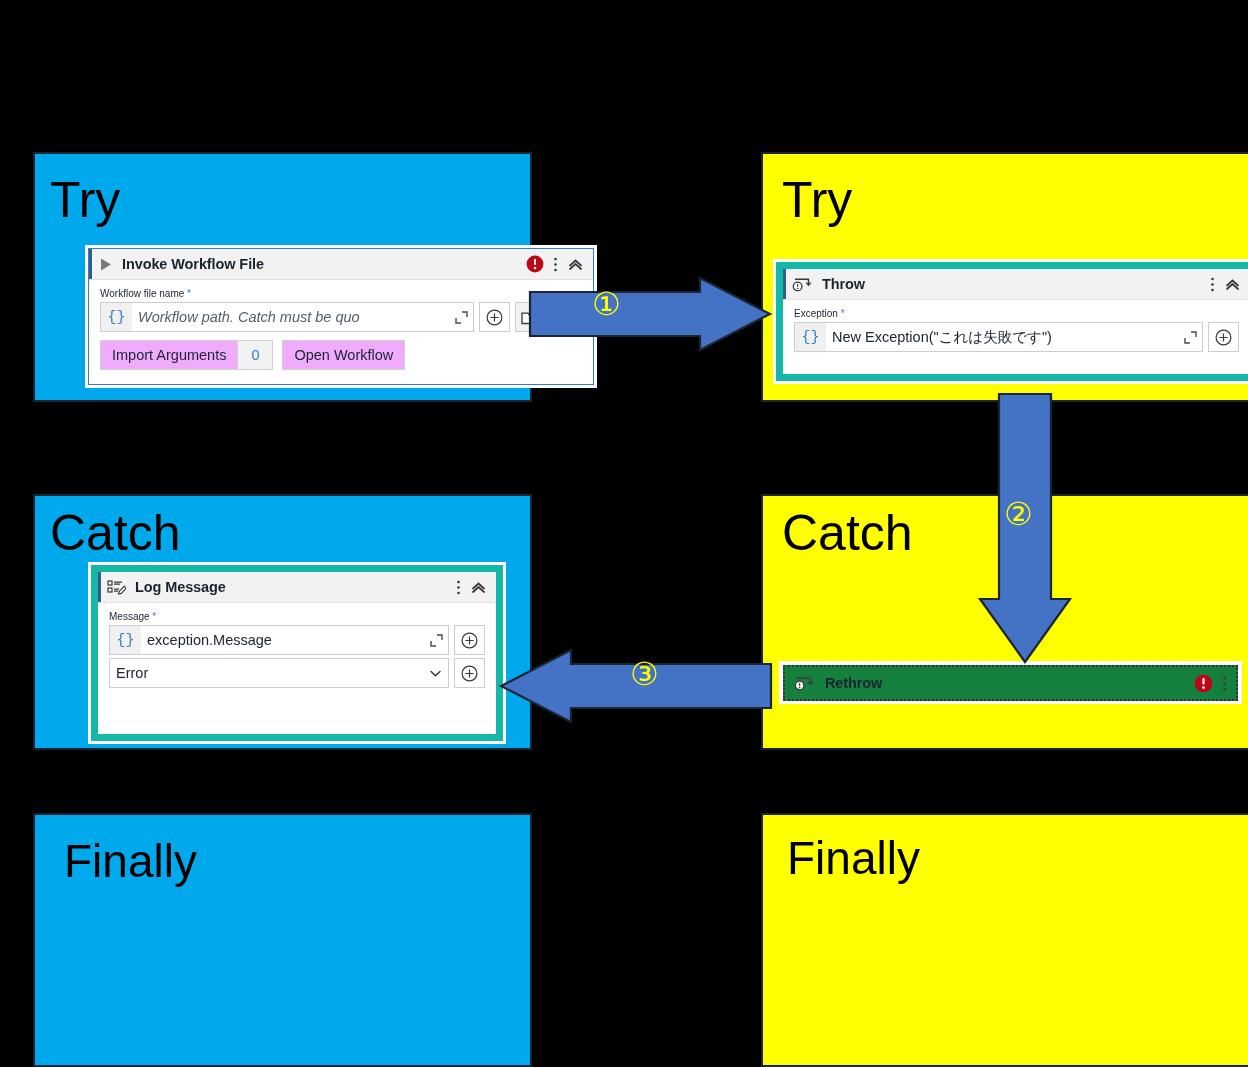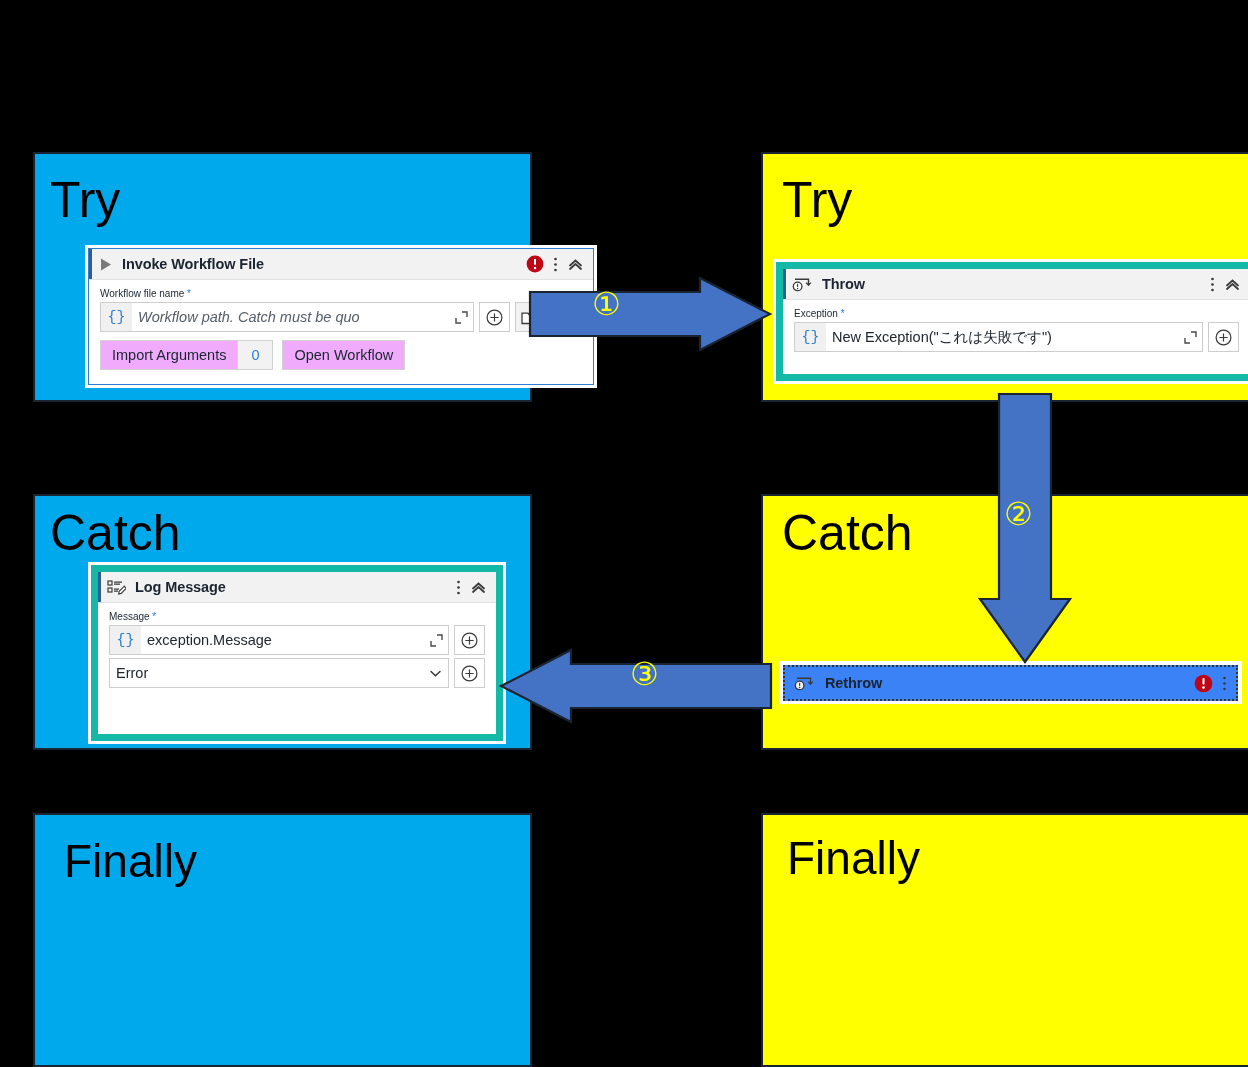--- a/index.html
+++ b/index.html
@@ -84,21 +84,21 @@
   .select .caret{margin-left:auto;}
 
   
   #panel-invoke {left:73px;  top:245px; width:512px; height:143px;}
   #panel-throw  {left:761px; top:259px; width:487px; height:125px;}
   #panel-log    {left:76px;  top:562px; width:418px; height:182px;}
 
   
   #panel-rethrow{left:767px; top:661px; width:463px; height:43px;
                  background:#fff;padding:4px;}
-  #panel-rethrow .sel{border:2px dotted #333;background:#3b82f6;height:100%;
+  #panel-rethrow .sel{border:2px dotted #333;background:#15803d;height:100%;
                       box-sizing:border-box;display:flex;align-items:center;
                       padding:16px 9px;gap:10px;position:relative;}
 
   
   .arrow{position:absolute;}
   .arrow svg{display:block;overflow:visible;}
   .arrow-num{position:absolute;color:#ffff00;font-size:32px;line-height:1;
              font-family:"DejaVu Sans","Liberation Sans",sans-serif;}
 
   #arrow-1{left:518px;top:278px;width:240px;height:72px;}

